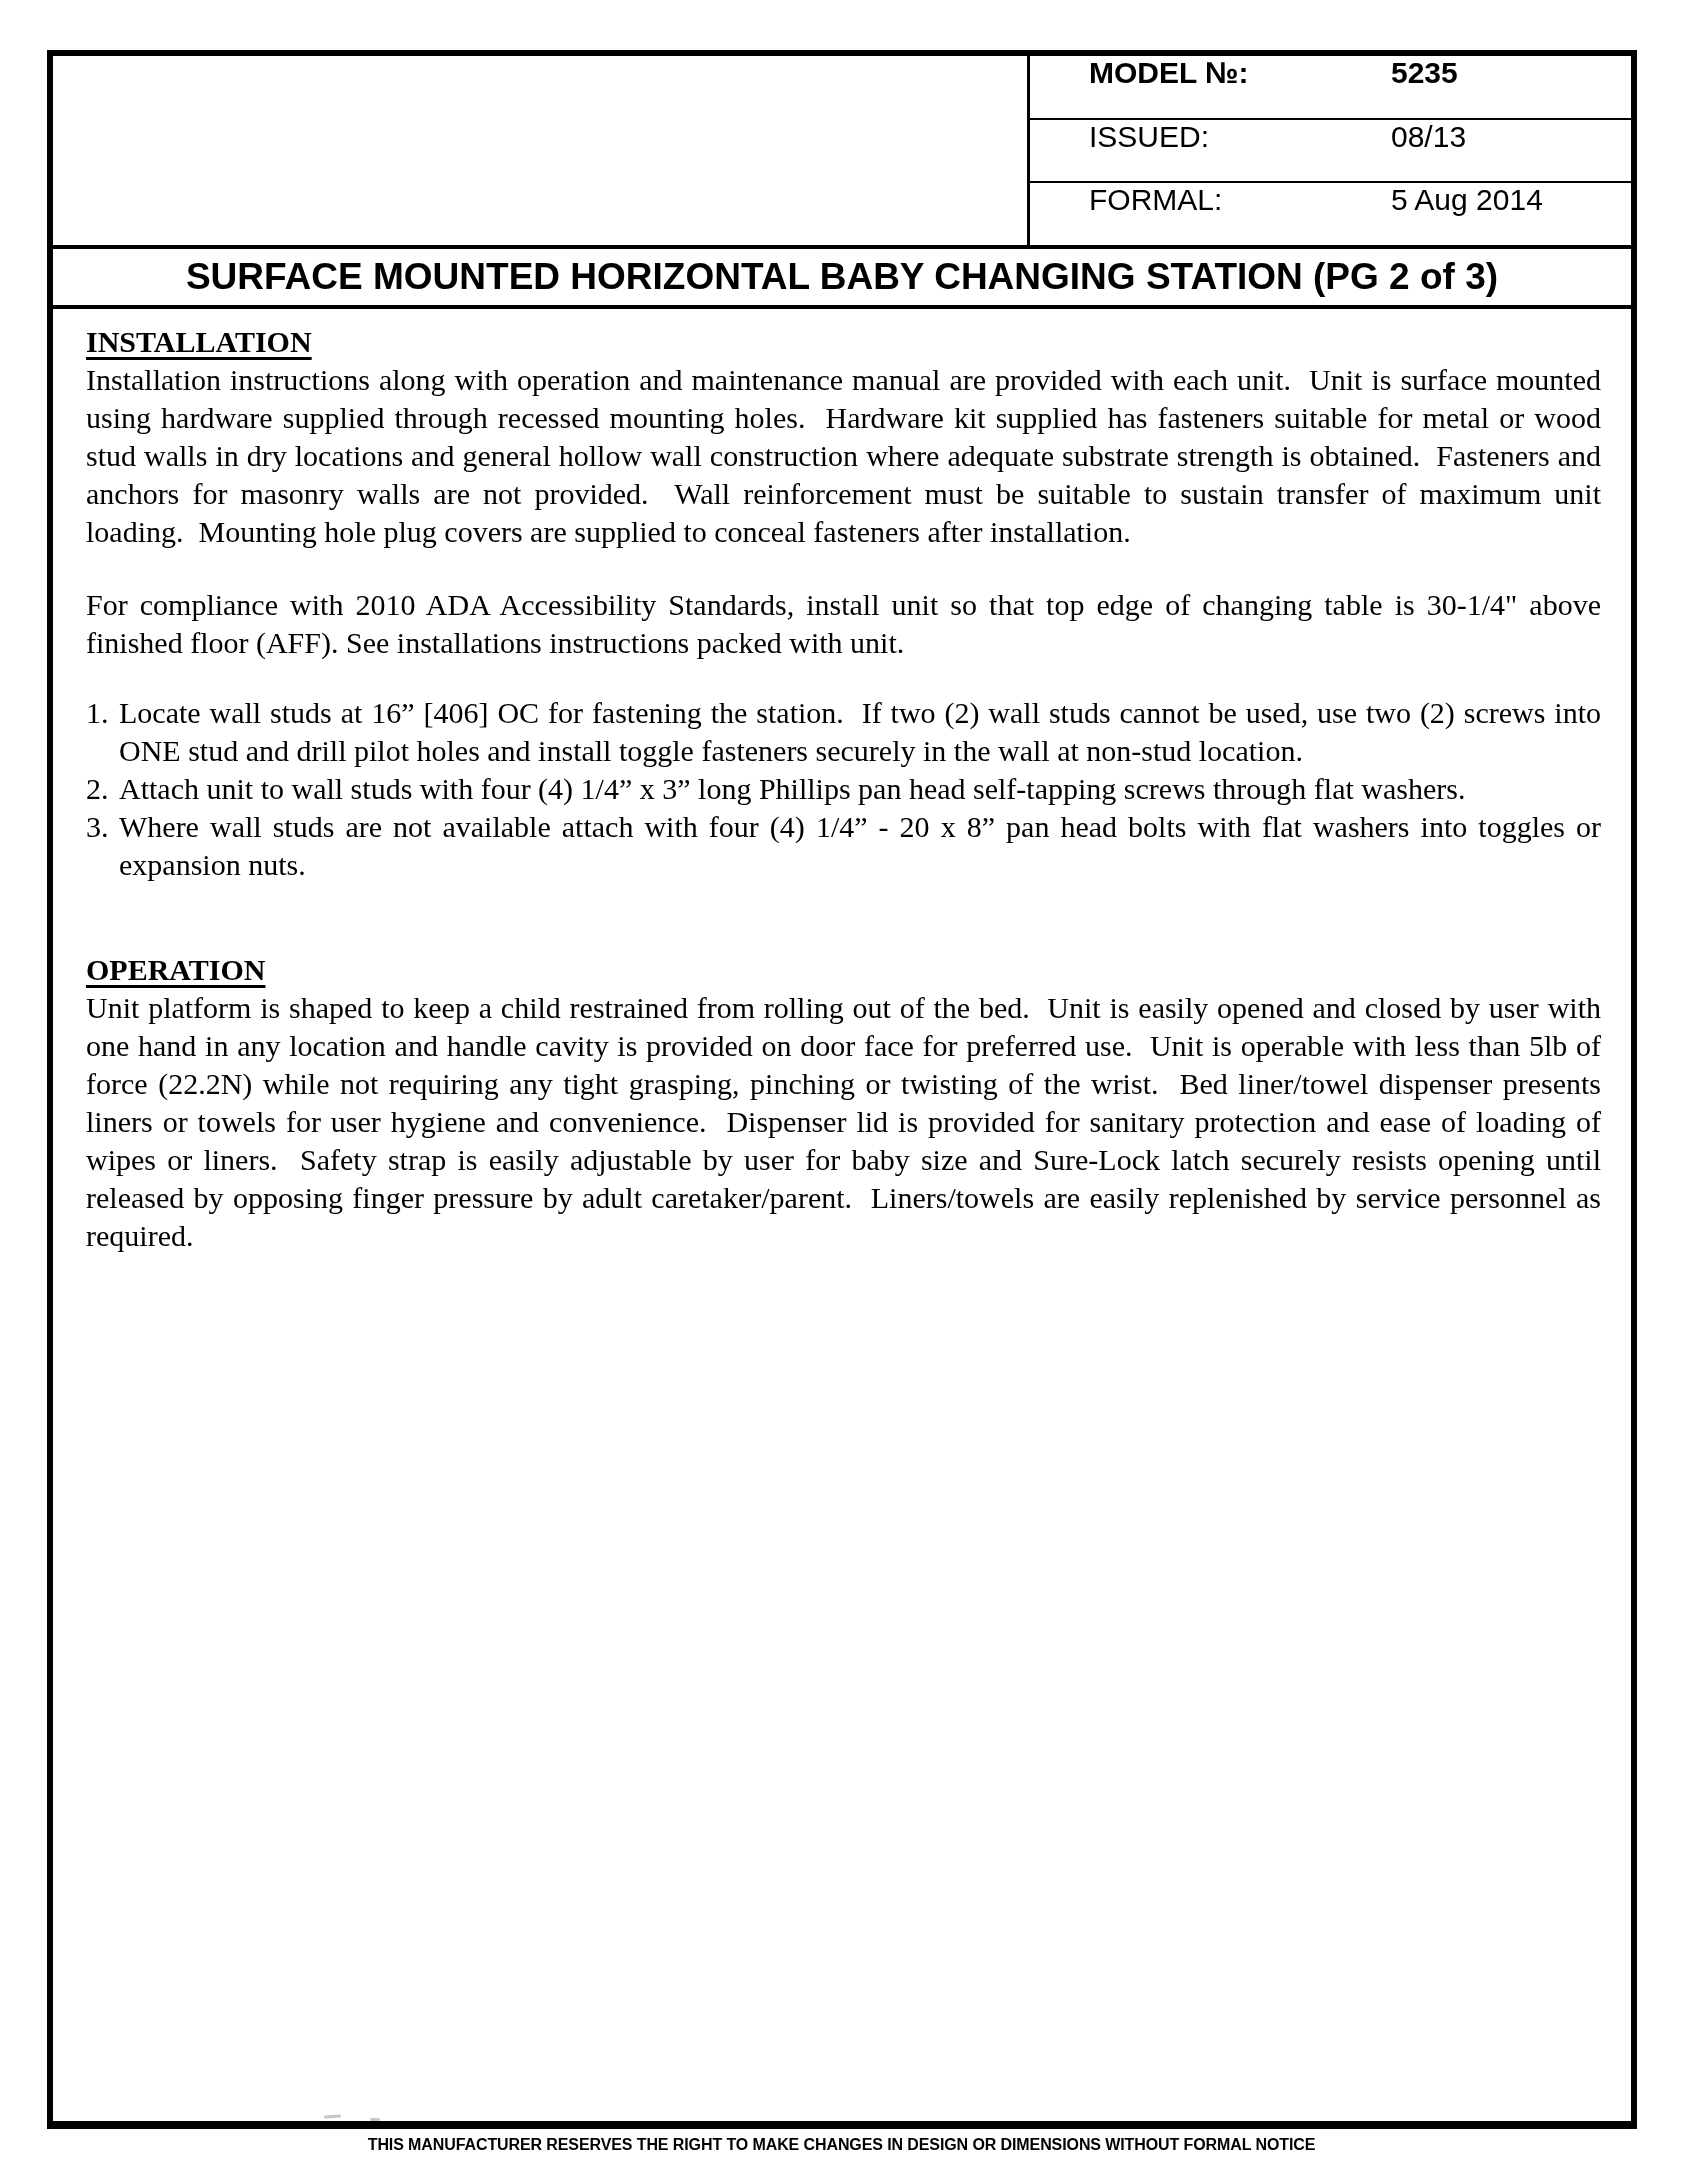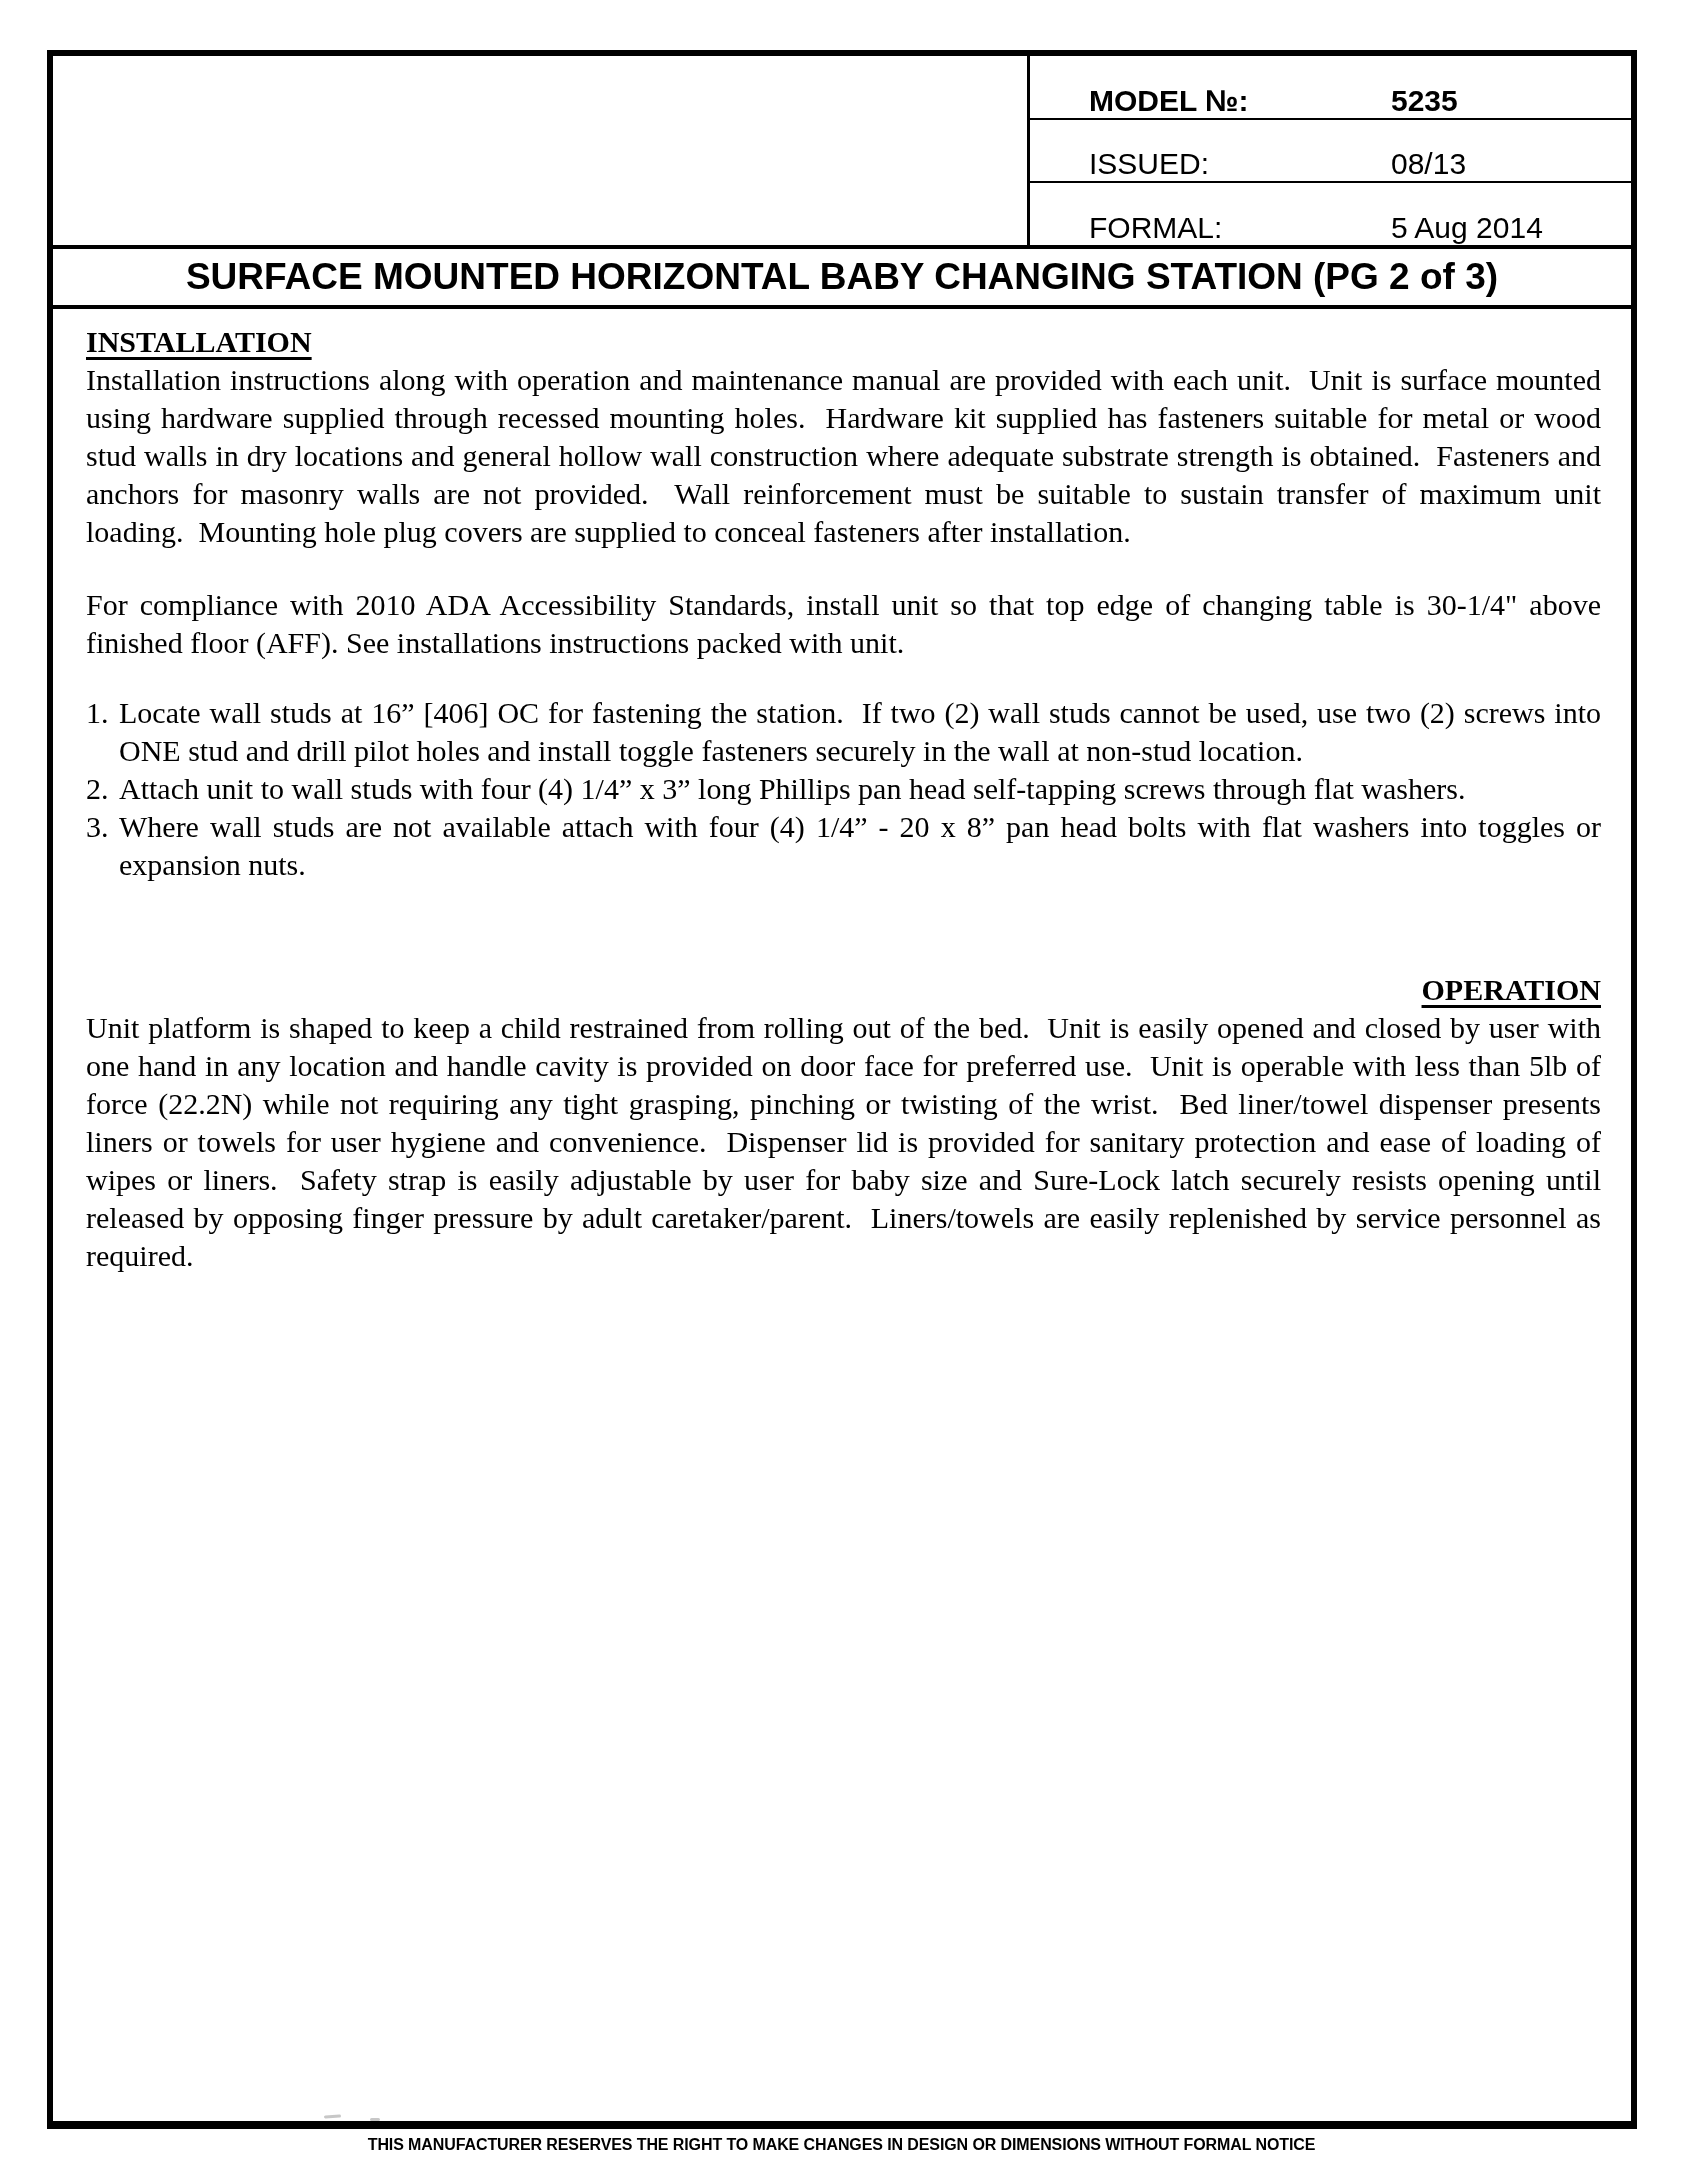--- a/index.html
+++ b/index.html
@@ -9,41 +9,41 @@
   
   .frame{position:absolute;left:47px;top:50px;width:1590px;height:2079px;box-sizing:border-box;
          border:6px solid #000;border-bottom-width:8px;display:flex;flex-direction:column;background:#fff;}
 
   
   .header-strip{flex:none;height:193px;border-bottom:4px solid #000;box-sizing:border-box;position:relative;}
   .logo-area{position:absolute;left:0;top:0;bottom:0;width:970px;}
   .spec-table{position:absolute;top:0;right:0;height:100%;width:604px;box-sizing:border-box;
               border-left:3px solid #000;display:flex;flex-direction:column;
               font-family:"Liberation Sans", sans-serif;font-size:30px;}
-  .spec-row{flex:1;display:flex;align-items:flex-end;padding-left:59px;box-sizing:border-box;}
+  .spec-row{flex:1;display:flex;align-items:flex-start;padding-left:59px;box-sizing:border-box;}
   .spec-row + .spec-row{border-top:2px solid #000;}
   .spec-label{flex:none;width:302px;}
   .spec-row.model{font-weight:bold;}
 
   
   .title-bar{flex:none;height:60px;border-bottom:4px solid #000;box-sizing:border-box;
              display:flex;align-items:center;justify-content:center;
              font-family:"Liberation Sans", sans-serif;font-weight:bold;font-size:37px;white-space:nowrap;}
 
   
   .content{flex:1;box-sizing:border-box;padding:14px 30px 16px 33px;font-size:30px;line-height:38px;}
   .heading{font-weight:bold;}
   .heading .hd{text-decoration:underline;text-decoration-thickness:3px;text-underline-offset:5px;}
   .para{margin:0;text-align:justify;white-space:pre-wrap;}
   .para.ada{margin-top:35px;}
   .steps{margin-top:32px;}
   .step{display:flex;}
   .step .num{flex:none;width:33px;}
   .step .txt{flex:1;text-align:justify;white-space:pre-wrap;}
-  .heading.op{margin-top:87px;text-align:right;}
+  .heading.op{margin-top:67px;}
 
   
   .footer-notice{position:absolute;left:0;top:2136px;width:1683px;text-align:center;
                  font-family:"Liberation Sans", sans-serif;font-weight:bold;font-size:16px;letter-spacing:-0.1px;}
 
   
   .artifact{position:absolute;background:#a9a9a9;opacity:.65;border-radius:2px;}
   .a1{left:324px;top:2115px;width:17px;height:3px;transform:rotate(-4deg);}
   .a2{left:370px;top:2118px;width:10px;height:3px;}
 </style>

